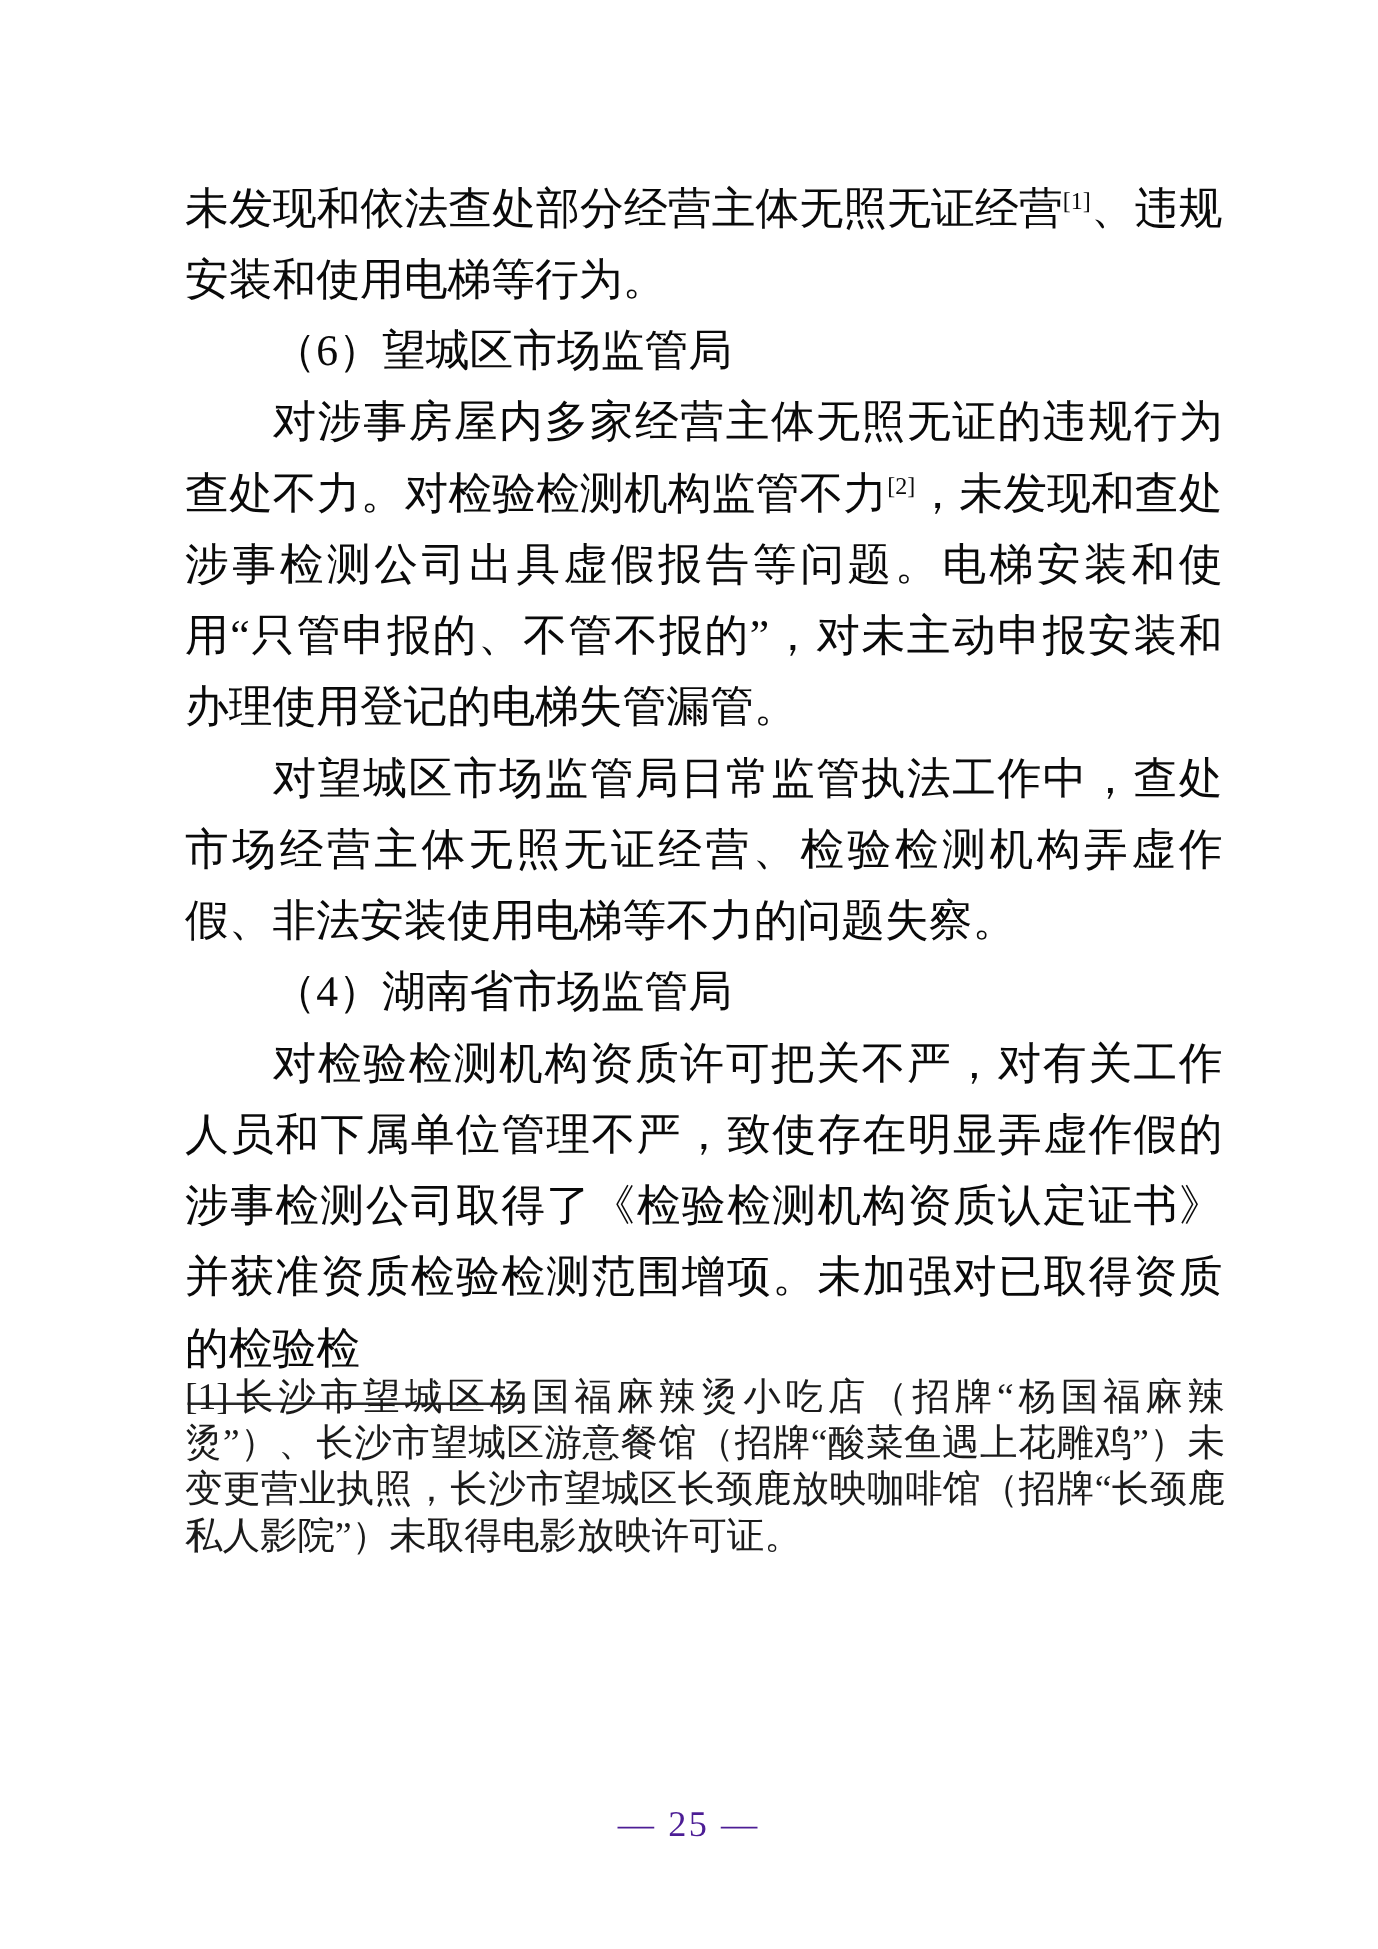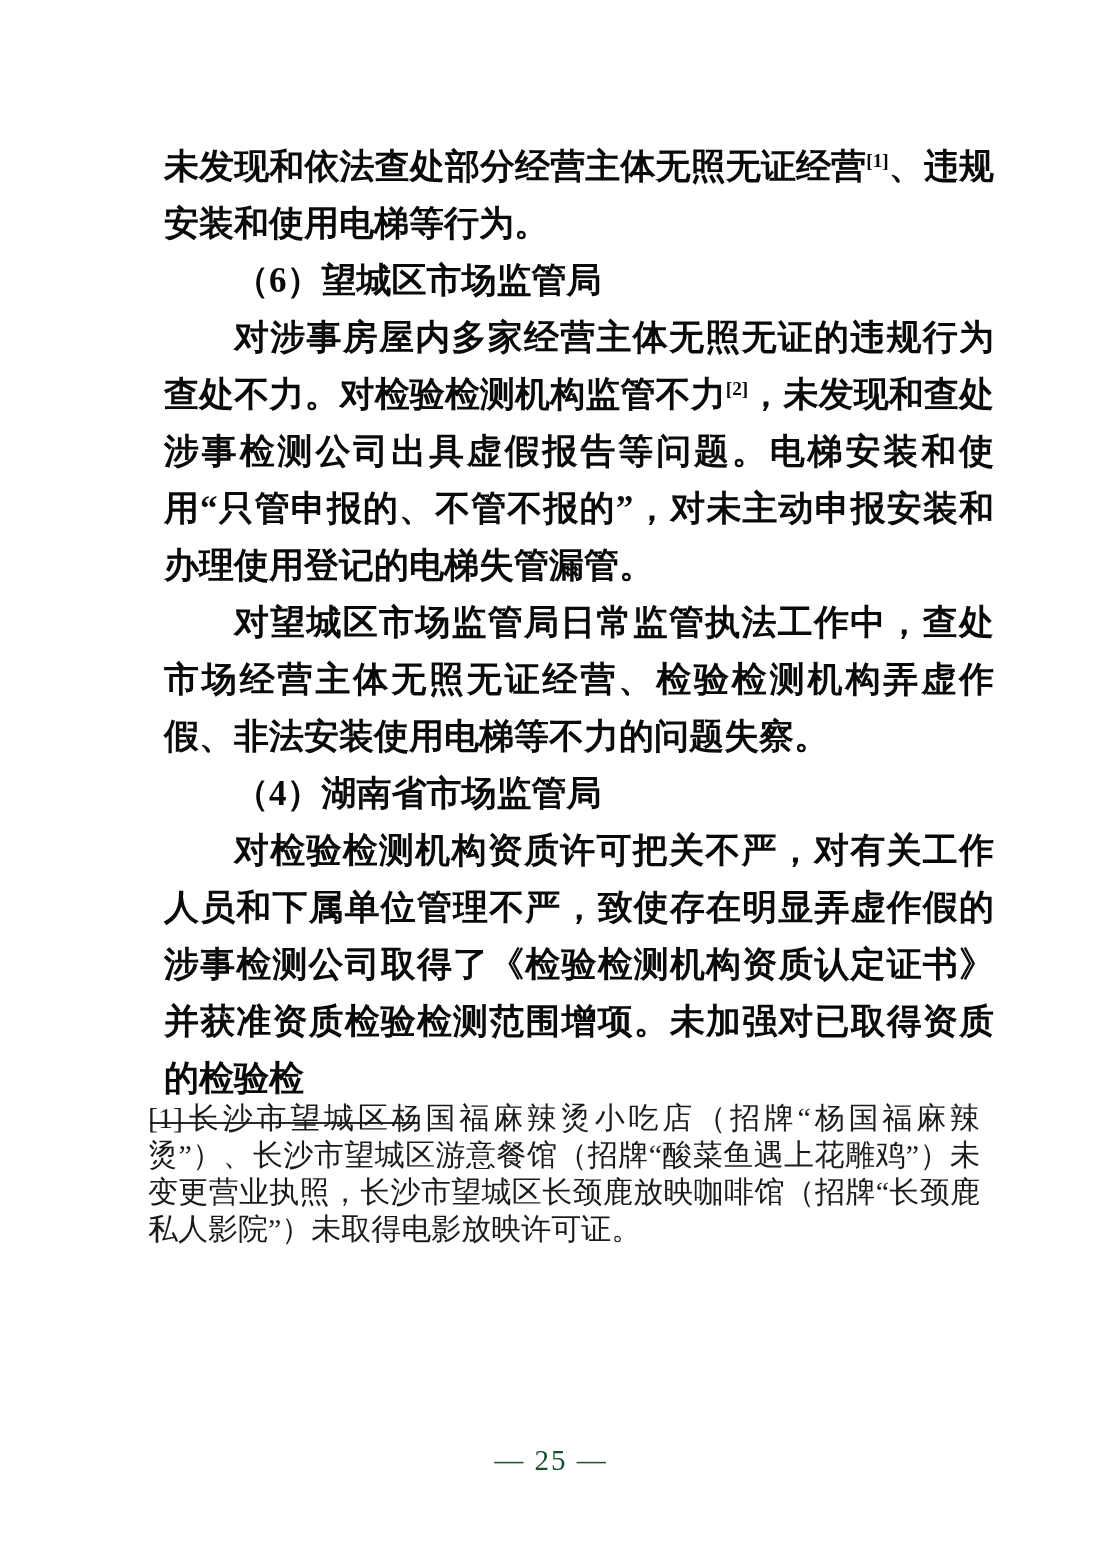--- a/index.html
+++ b/index.html
@@ -11,28 +11,27 @@
     position: relative;
     width: 1102px;
     height: 1559px;
     background: #ffffff;
     color: #0a0a0a;
     font-family: "Liberation Serif", serif;
     overflow: hidden;
   }
   .body-text {
     position: absolute;
-    left: 164px;
+    left: 148px;
     top: 138px;
     width: 830px;
     font-size: 35px;
     line-height: 57px;
     text-align: justify;
     text-justify: inter-ideograph;
-    font-weight: bold;
   }
   .para { margin: 0; }
   .para.indent { text-indent: 2em; }
   sup {
     font-size: 0.55em;
     line-height: 0;
     vertical-align: 0.55em;
   }
   .footnote-sep {
     position: absolute;
@@ -55,21 +54,21 @@
   }
   .footnote { margin: 0; }
   .fn-marker { padding-right: 2px; }
   .page-number {
     position: absolute;
     left: 0;
     right: 0;
     top: 1444px;
     text-align: center;
     font-size: 29px;
-    color: #14532d;
+    color: #4c1d95;
     letter-spacing: 2px;
   }
 </style>
 </head>
 <body>
 
 <div class="page">
   <main class="body-text">
       <div class="para"><span>未发现和依法查处部分经营主体无照无证经营</span><sup>[1]</sup><span>、违规安装和使用电梯等行为。</span></div>
       <div class="para indent"><span>（6）望城区市场监管局</span></div>

